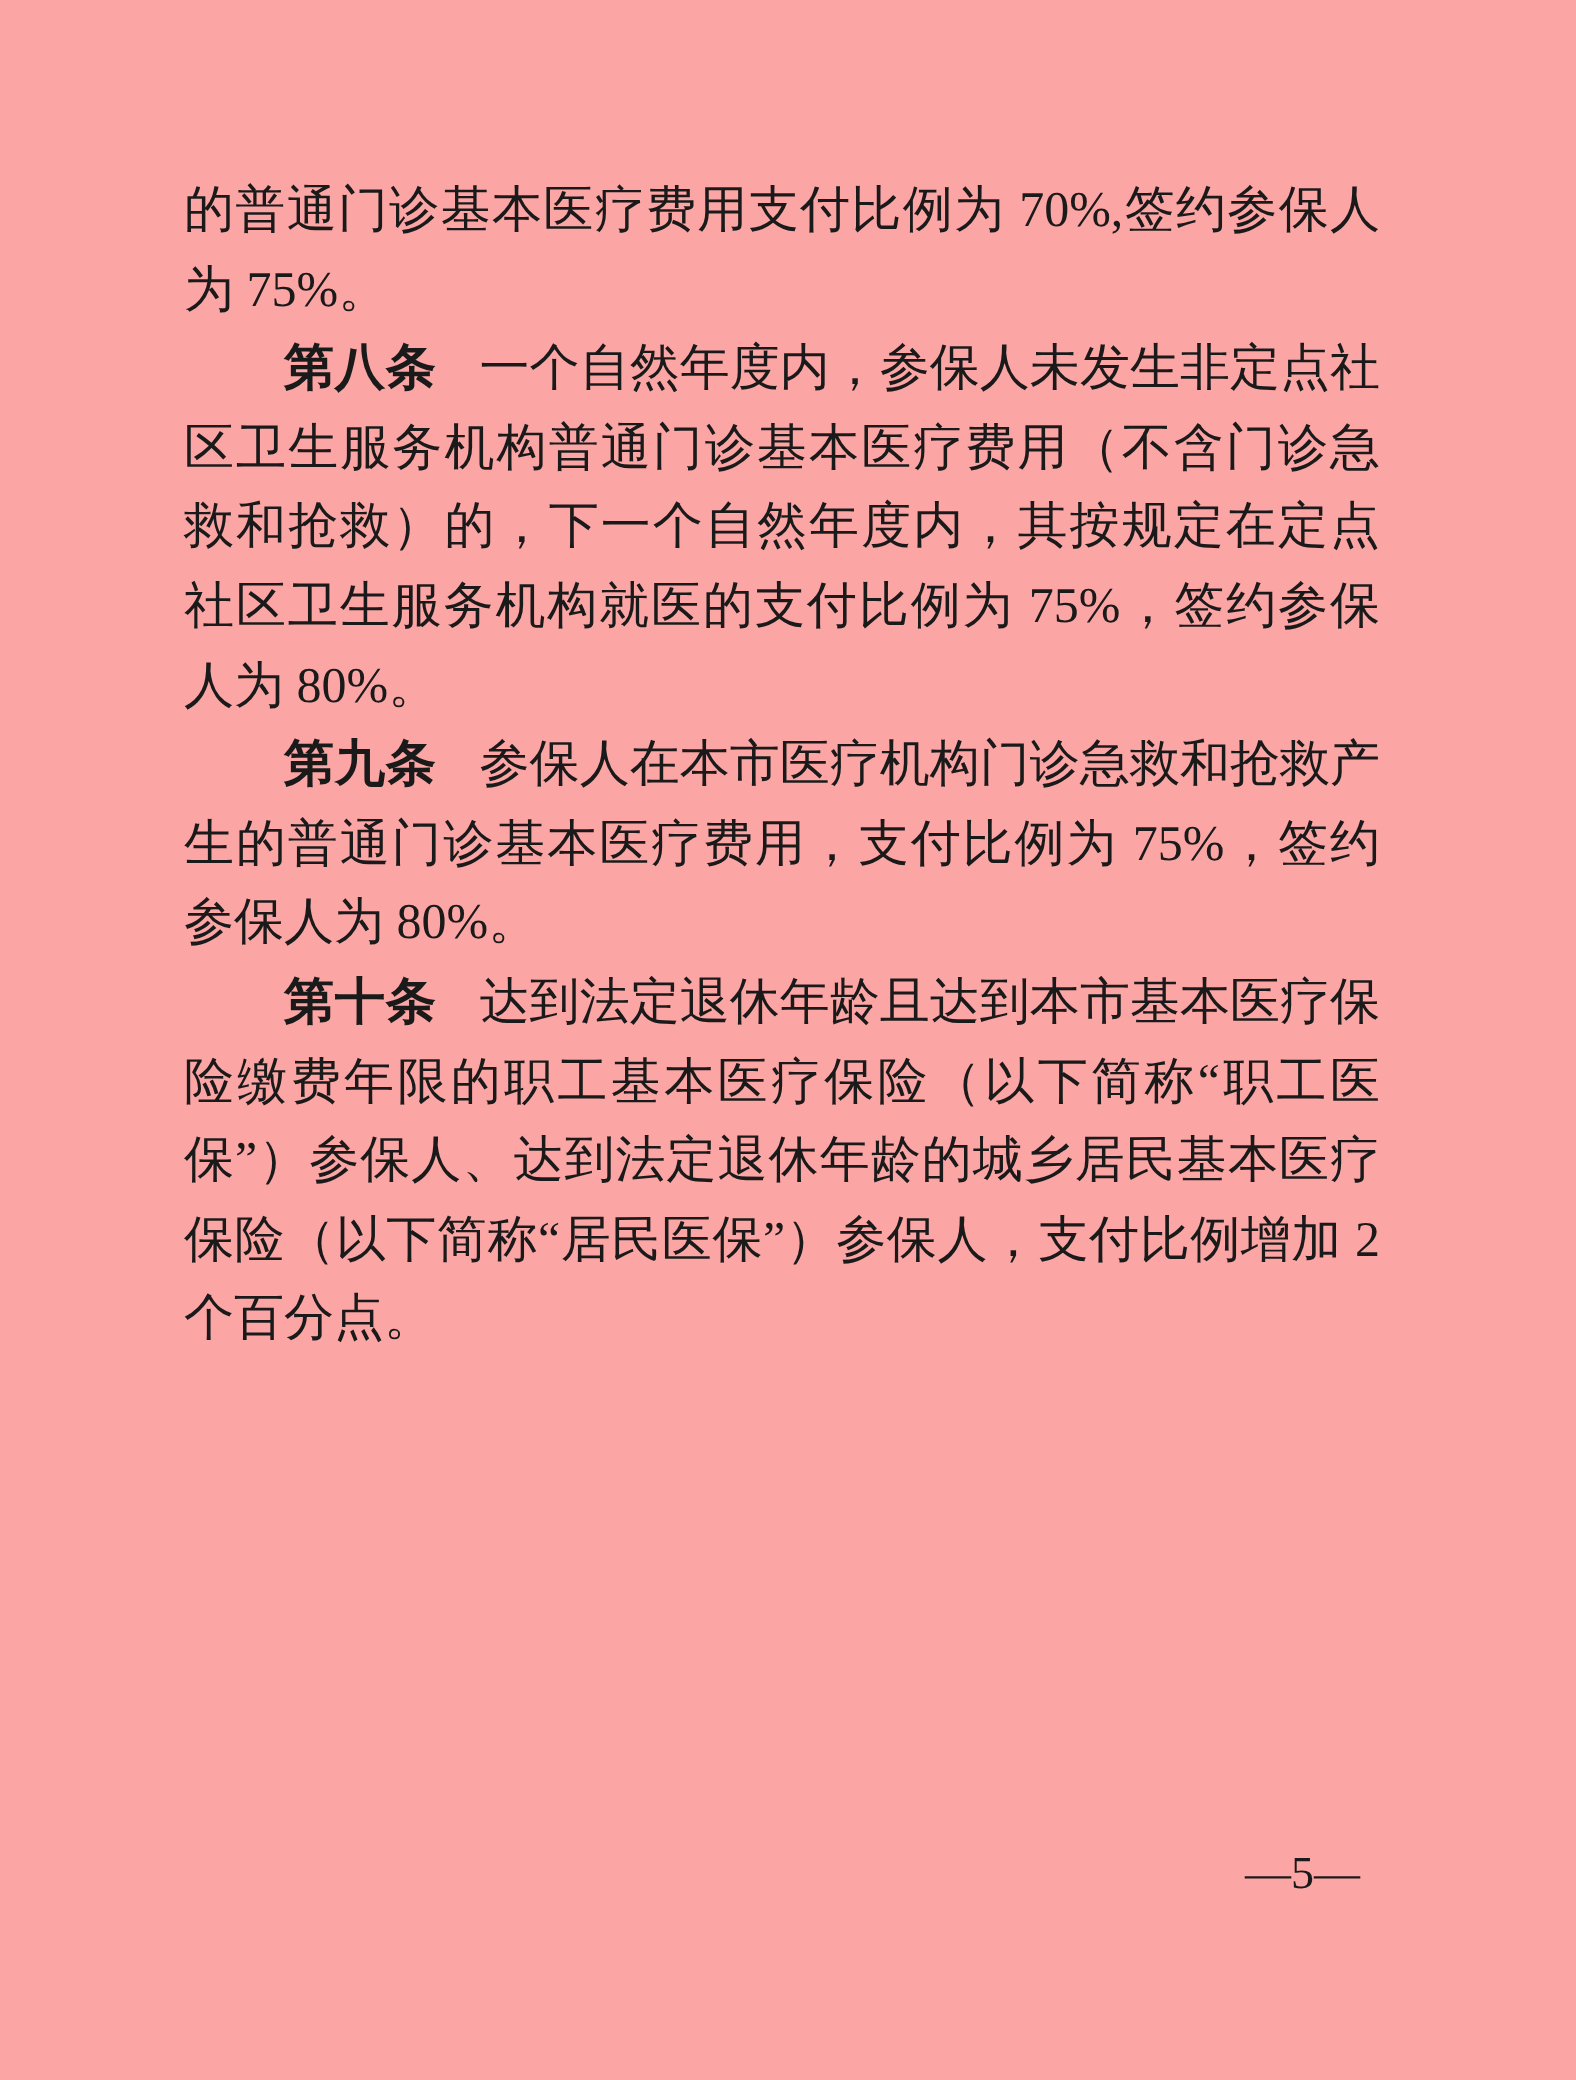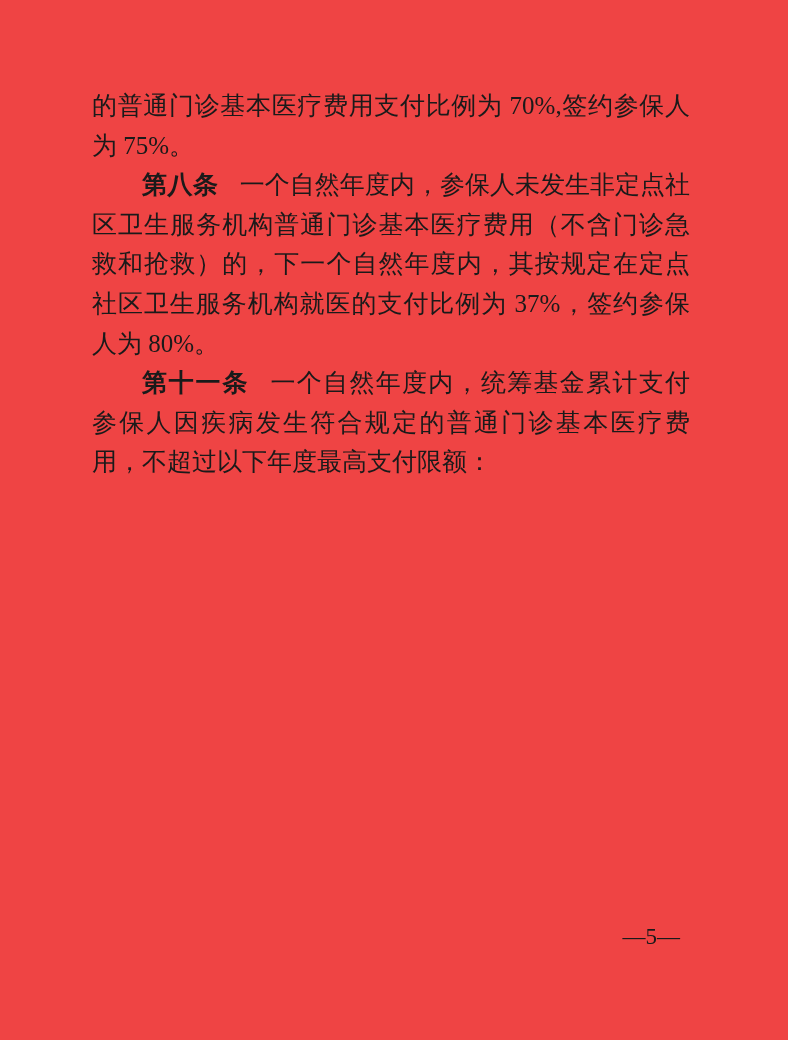--- a/index.html
+++ b/index.html
@@ -5,21 +5,21 @@
   * { margin: 0; padding: 0; box-sizing: border-box; }
   html, body {
     width: 788px;
     background: #ffffff;
     font-family: "Liberation Serif", "DejaVu Serif", serif;
   }
   .page {
     position: relative;
     width: 788px;
     height: 1040px;
-    background: #ef4444;
+    background: #fca5a5;
     overflow: hidden;
   }
   .content {
     position: absolute;
     top: 86px;
     left: 92px;
     width: 598px;
     color: #1a1a1a;
   }
   .para {
@@ -51,25 +51,26 @@
   }
 </style>
 </head>
 <body>
 
 <div class="page">
   <div class="content">
 
     <p class="para no-indent"><span>的普通门诊基本医疗费用支付比例为 70%,签约参保人为 75%。</span></p>
 
-    <p class="para"><b class="art">第八条</b><span>一个自然年度内，参保人未发生非定点社区卫生服务机构普通门诊基本医疗费用（不含门诊急救和抢救）的，下一个自然年度内，其按规定在定点社区卫生服务机构就医的支付比例为 37%，签约参保人为 80%。</span></p>
+    <p class="para"><b class="art">第八条</b><span>一个自然年度内，参保人未发生非定点社区卫生服务机构普通门诊基本医疗费用（不含门诊急救和抢救）的，下一个自然年度内，其按规定在定点社区卫生服务机构就医的支付比例为 75%，签约参保人为 80%。</span></p>
 
+    <p class="para"><b class="art">第九条</b><span>参保人在本市医疗机构门诊急救和抢救产生的普通门诊基本医疗费用，支付比例为 75%，签约参保人为 80%。</span></p>
 
+    <p class="para"><b class="art">第十条</b><span>达到法定退休年龄且达到本市基本医疗保险缴费年限的职工基本医疗保险（以下简称“职工医保”）参保人、达到法定退休年龄的城乡居民基本医疗保险（以下简称“居民医保”）参保人，支付比例增加 2 个百分点。</span></p>
 
-    <p class="para"><b class="art">第十一条</b><span>一个自然年度内，统筹基金累计支付参保人因疾病发生符合规定的普通门诊基本医疗费用，不超过以下年度最高支付限额：</span></p>
 
 
 
     <p class="para"></p>
 
   </div>
 
   <div class="pagenum"><span>—5—</span></div>
 </div>
 

